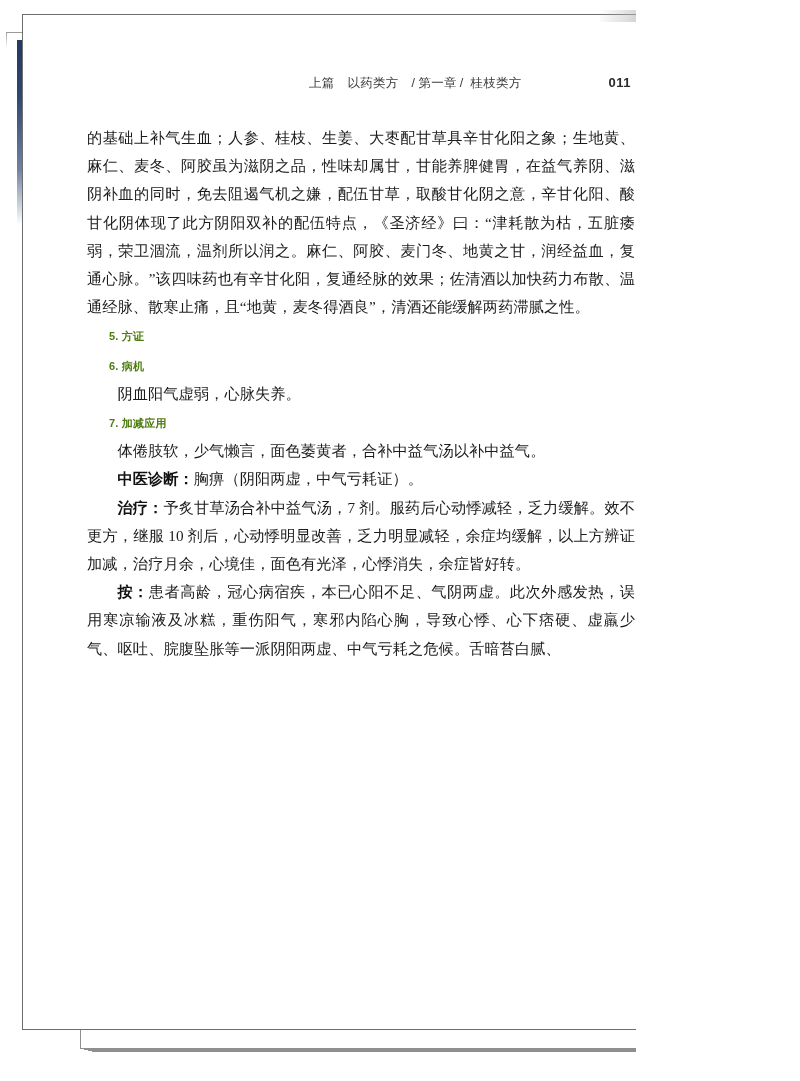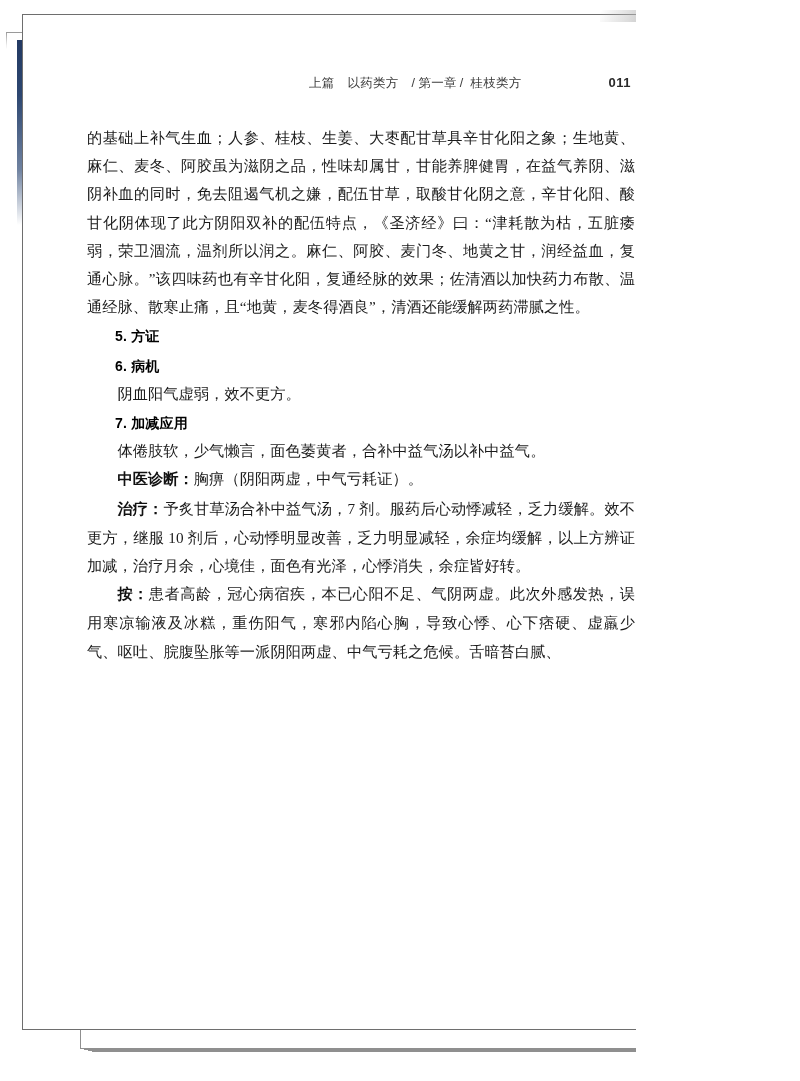--- a/index.html
+++ b/index.html
@@ -143,30 +143,30 @@
     text-align: justify;
     text-justify: inter-character;
     letter-spacing: 0.1px;
     font-family: "Liberation Serif", "DejaVu Serif", serif;
   }
   p.indent { text-indent: 2em; }
 
   h3.subhead {
     margin: 1px 0 0 0;
     font-family: "Liberation Sans", "DejaVu Sans", sans-serif;
-    font-size: 14px;
+    font-size: 11px;
     font-weight: 700;
-    color: #000000;
+    color: #4d7c0f;
     line-height: 28.2px;
     text-indent: 2em;
     letter-spacing: 0.2px;
   }
 
   .lbl {
-    font-family: Liberation Mono, monospace;
+    font-family: Liberation Serif, serif;
     font-weight: 700;
     color: #111111;
   }
 </style>
 </head>
 <body>
 
 <div class="scene">
 
   <div class="stack-sheet stack-r1"></div>
@@ -193,21 +193,21 @@
         <div class="folio">011</div>
       </div>
 
       <div class="body-col">
 
         <p class="para">的基础上补气生血；人参、桂枝、生姜、大枣配甘草具辛甘化阳之象；生地黄、麻仁、麦冬、阿胶虽为滋阴之品，性味却属甘，甘能养脾健胃，在益气养阴、滋阴补血的同时，免去阻遏气机之嫌，配伍甘草，取酸甘化阴之意，辛甘化阳、酸甘化阴体现了此方阴阳双补的配伍特点，《圣济经》曰：“津耗散为枯，五脏痿弱，荣卫涸流，温剂所以润之。麻仁、阿胶、麦门冬、地黄之甘，润经益血，复通心脉。”该四味药也有辛甘化阳，复通经脉的效果；佐清酒以加快药力布散、温通经脉、散寒止痛，且“地黄，麦冬得酒良”，清酒还能缓解两药滞腻之性。</p>
 
         <h3 class="subhead">5. 方证</h3>
 
         <h3 class="subhead">6. 病机</h3>
-        <p class="para indent">阴血阳气虚弱，效不更方。</p>
+        <p class="para indent">阴血阳气虚弱，心脉失养。</p>
 
         <h3 class="subhead">7. 加减应用</h3>
         <p class="para indent">体倦肢软，少气懒言，面色萎黄者，合补中益气汤以补中益气。</p>
 
 
         <p class="para indent"><span class="lbl">中医诊断：</span><span>胸痹（阴阳两虚，中气亏耗证）。</span></p>
 
 
         <p class="para indent"><span class="lbl">治疗：</span><span>予炙甘草汤合补中益气汤，7 剂。服药后心动悸减轻，乏力缓解。效不更方，继服 10 剂后，心动悸明显改善，乏力明显减轻，余症均缓解，以上方辨证加减，治疗月余，心境佳，面色有光泽，心悸消失，余症皆好转。</span></p>
 

